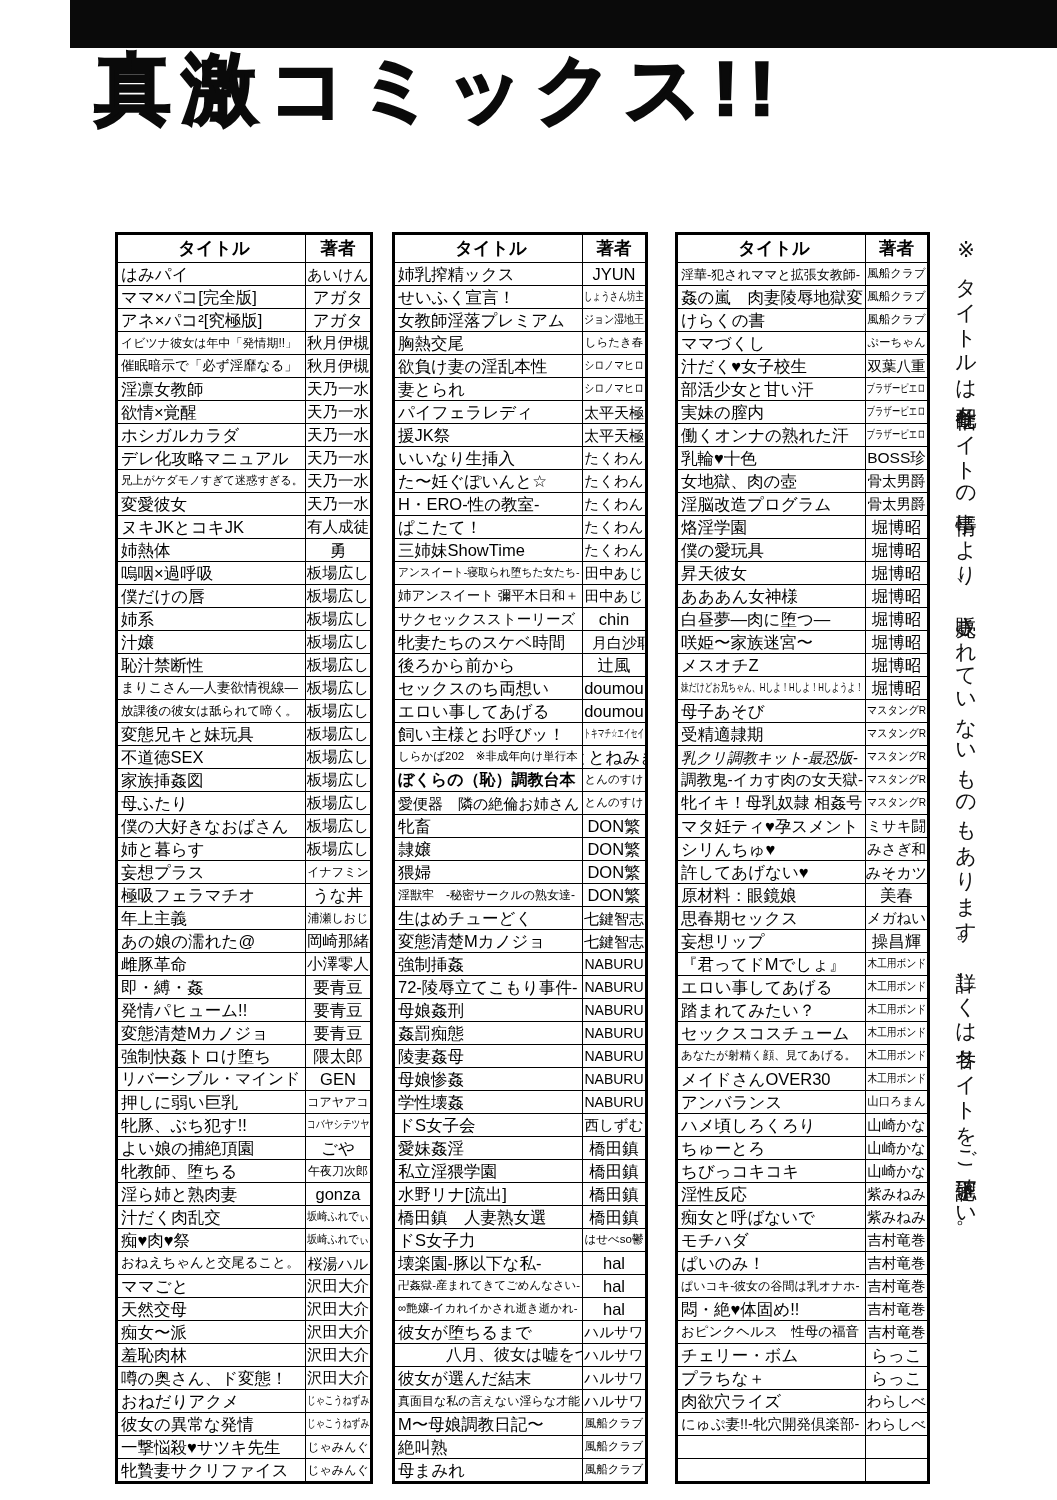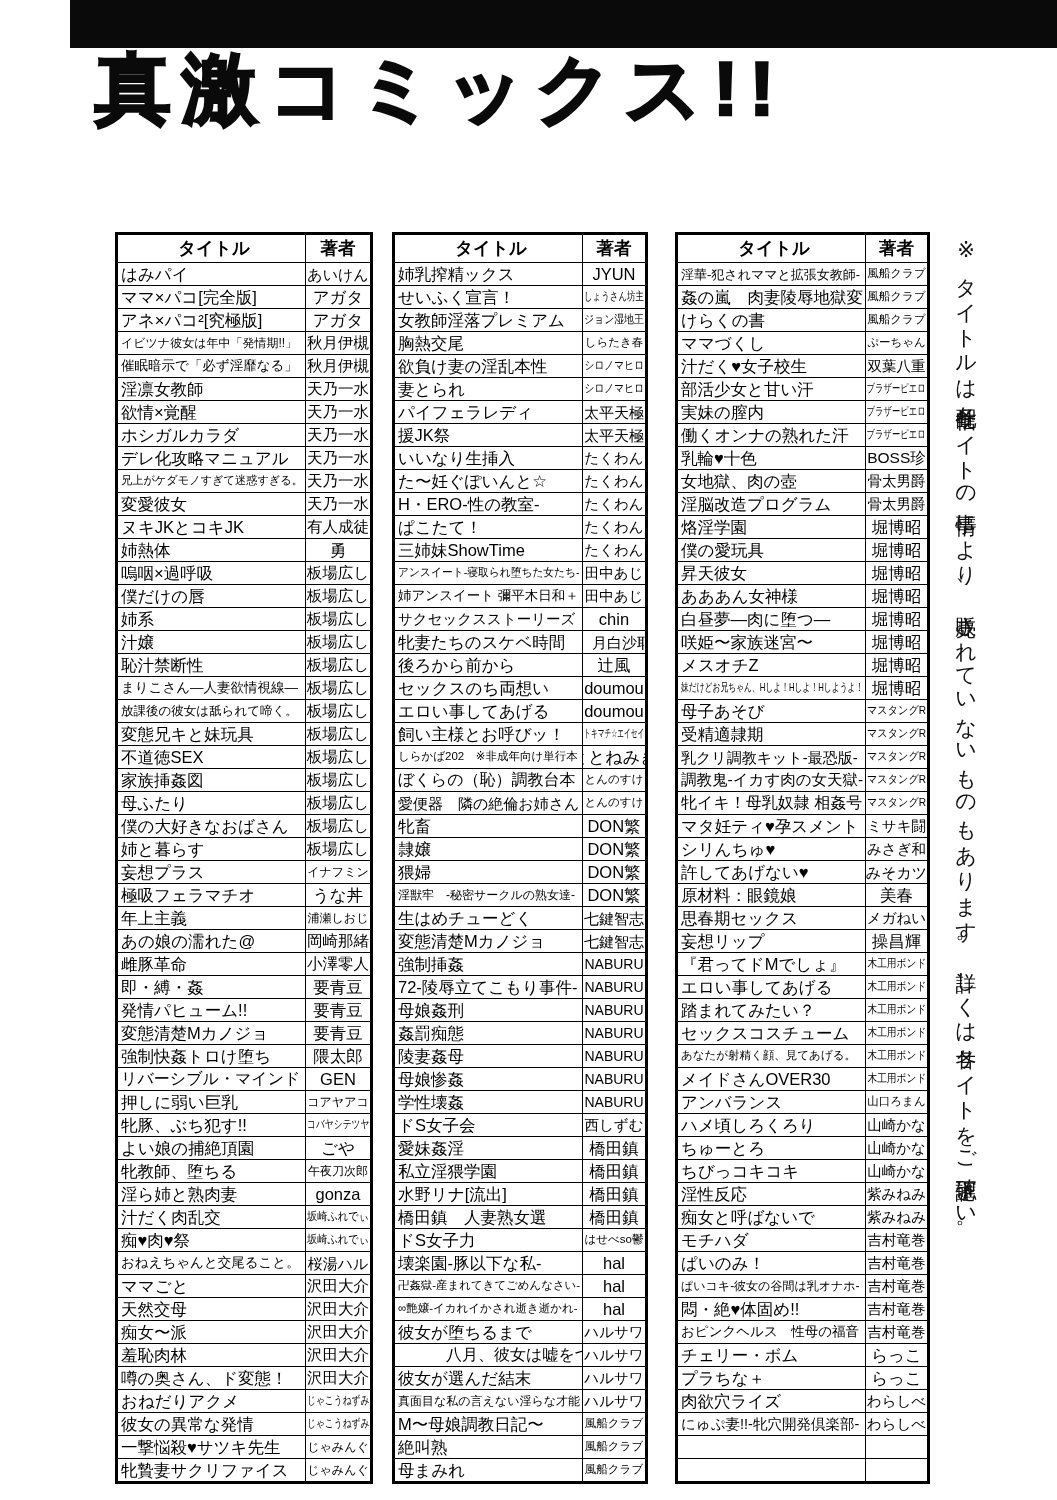--- a/index.html
+++ b/index.html
@@ -674,21 +674,21 @@
     <div class="trow">
       <div class="tcell-title">
         <span class="fit" style="font-size: 11.5px;">しらかば202　※非成年向け単行本</span>
       </div>
       <div class="tcell-author">
         <span class="fit" style="font-size: 17px;">ととねみぎ</span>
       </div>
     </div>
     <div class="trow">
       <div class="tcell-title">
-        <span class="fit" style="font-size: 16px;">ぼくらの（恥）調教台本</span>
+        <span class="fit" style="font-size: 16px; font-weight: bold;">ぼくらの（恥）調教台本</span>
       </div>
       <div class="tcell-author">
         <span class="fit" style="font-size: 11.5px;">とんのすけ</span>
       </div>
     </div>
     <div class="trow">
       <div class="tcell-title">
         <span class="fit" style="font-size: 15px;">愛便器　隣の絶倫お姉さん</span>
       </div>
       <div class="tcell-author">
@@ -1100,21 +1100,21 @@
     <div class="trow">
       <div class="tcell-title">
         <span class="fit">受精適隷期</span>
       </div>
       <div class="tcell-author">
         <span class="fit" style="font-size: 11.5px; transform: scaleX(0.880597);">マスタングR</span>
       </div>
     </div>
     <div class="trow">
       <div class="tcell-title">
-        <span class="fit" style="font-size: 15px;">乳クリ調教キット-最恐版-</span>
+        <span class="fit" style="font-size: 15px; font-style: italic;">乳クリ調教キット-最恐版-</span>
       </div>
       <div class="tcell-author">
         <span class="fit" style="font-size: 11.5px; transform: scaleX(0.880597);">マスタングR</span>
       </div>
     </div>
     <div class="trow">
       <div class="tcell-title">
         <span class="fit" style="font-size: 15.5px;">調教鬼-イカす肉の女天獄-</span>
       </div>
       <div class="tcell-author">

